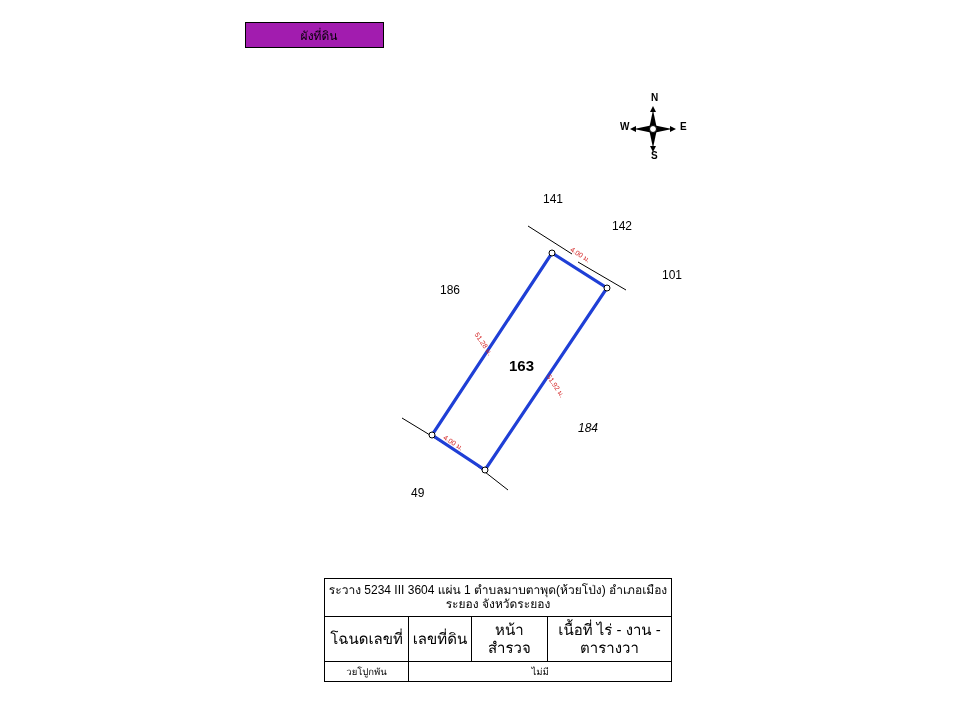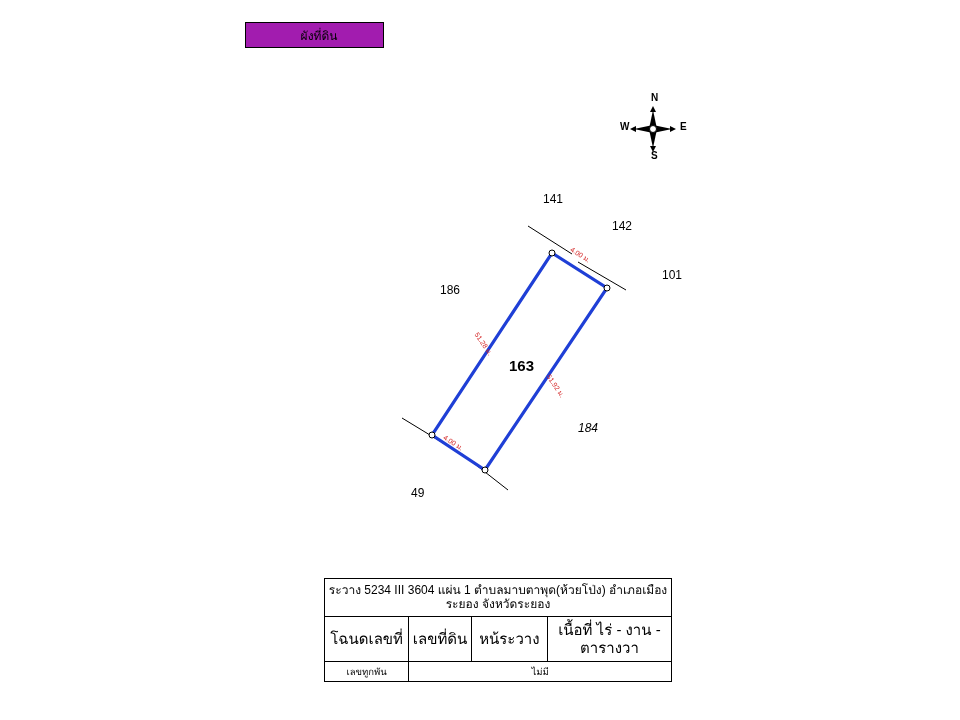--- a/index.html
+++ b/index.html
@@ -171,23 +171,23 @@
   <div class="pnum" style="left:411px; top:486px;">49</div>
 
   <table class="tbl">
     <tbody>
       <tr class="head-row">
         <td colspan="4">ระวาง  5234 III 3604 แผ่น 1   ตำบลมาบตาพุด(ห้วยโป่ง)    อำเภอเมืองระยอง   จังหวัดระยอง</td>
       </tr>
       <tr class="rowhead">
         <td style="width:84px;">โฉนดเลขที่</td>
         <td style="width:60px;">เลขที่ดิน</td>
-        <td style="width:74px;">หน้ระวาง</td>
+        <td style="width:74px;">หน้าสำรวจ</td>
         <td style="width:130px;text-align:center;">เนื้อที่ ไร่ - งาน - ตารางวา</td>
       </tr>
       <tr>
-        <td>เลขทูกพัน</td>
+        <td>วยโปูกพัน</td>
         <td colspan="3">ไม่มี</td>
       </tr>
     </tbody>
   </table>
 
 </div>
 
 </body></html>

